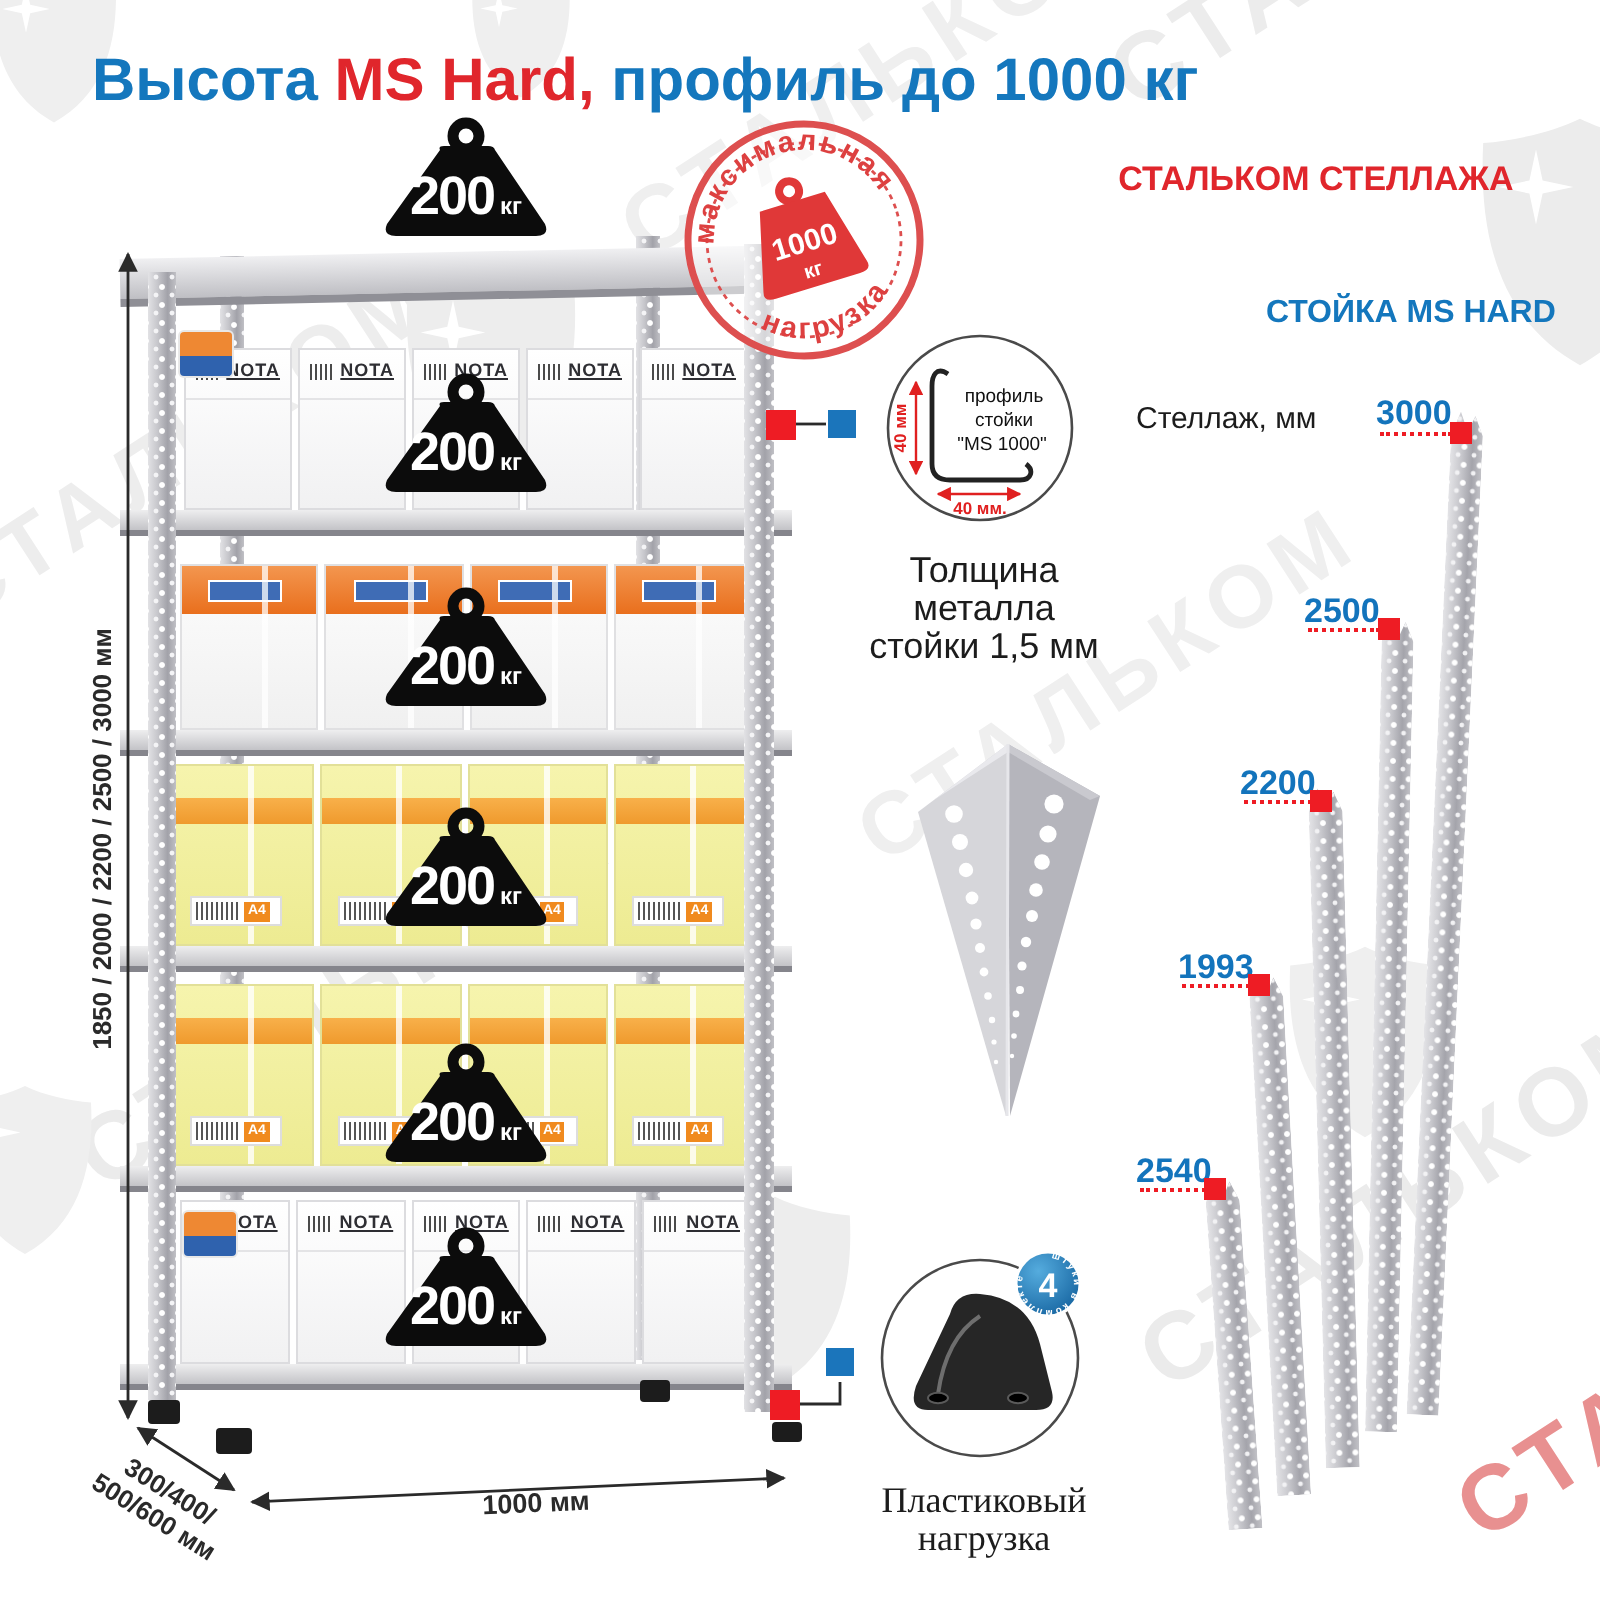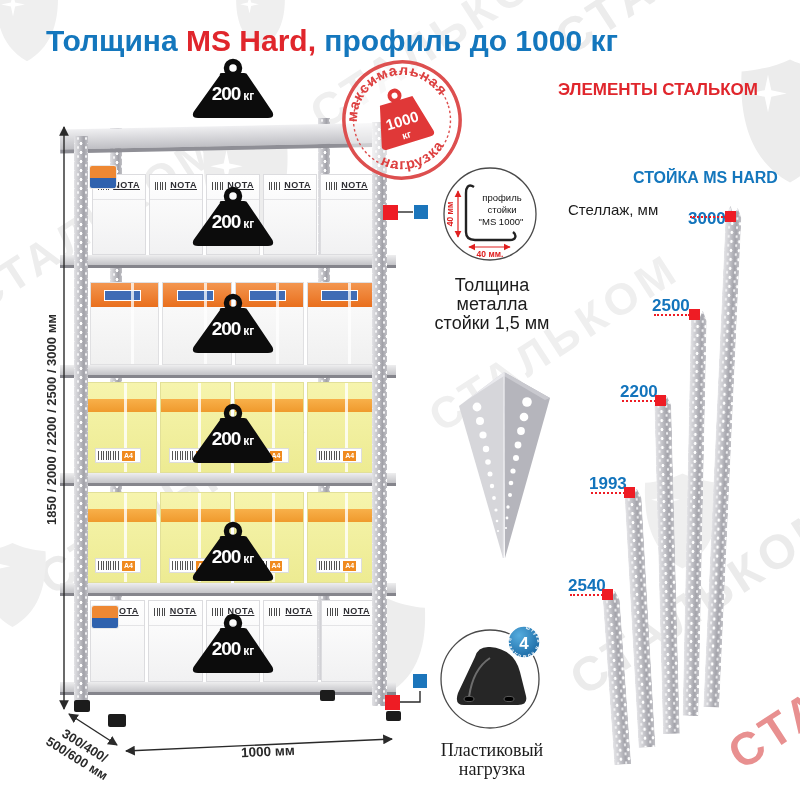--- a/index.html
+++ b/index.html
@@ -43,33 +43,33 @@
       display:flex;align-items:center;gap:2px;padding:1px 2px;box-sizing:border-box;}
   .ybar{width:22px;height:9px;background:repeating-linear-gradient(90deg,#555 0 1px,transparent 1px 2.5px);}
   .ya4{background:#f08a1e;color:#fff;font-size:7px;font-weight:bold;padding:0 2px;line-height:10px;}
   .sticker{position:absolute;width:26px;height:22px;border-radius:2px;z-index:5;
       background:linear-gradient(#ee8833 55%,#2f62ae 55%);box-shadow:0 0 0 1px #e8e8e8;}
   .foot-black{position:absolute;background:#1c1c1c;border-radius:2px;z-index:4;}
 
   
   .weight{position:absolute;width:84px;height:64px;z-index:2;}
   .wlabel{position:absolute;left:0;top:25px;width:100%;text-align:center;color:#fff;white-space:nowrap;}
-  .wval{font-size:19px;font-weight:bold;letter-spacing:-1px;}
+  .wval{font-size:27px;font-weight:bold;letter-spacing:-1px;}
   .wunit{font-size:12px;font-weight:bold;margin-left:3px;}
 
   
   .stamp{position:absolute;left:340px;top:58px;width:124px;height:124px;z-index:3;transform:rotate(-17deg);}
 
   
   .circ-caption{position:absolute;text-align:center;font-size:18px;line-height:19px;color:#1c1c1c;z-index:2;}
 
   
   .comp-header{position:absolute;left:548px;top:79px;width:220px;text-align:center;color:#e0262c;
       font-size:17px;font-weight:bold;line-height:22px;z-index:2;}
-  .post-title{position:absolute;left:633px;top:169px;font-size:16px;font-weight:bold;color:#1477bd;
+  .post-title{position:absolute;left:633px;top:148px;font-size:16px;font-weight:bold;color:#1477bd;
       white-space:nowrap;z-index:2;}
   .h-label{position:absolute;left:568px;top:201px;font-size:15px;color:#1c1c1c;z-index:2;}
   .rpost{position:absolute;transform-origin:50% 0;z-index:1;
       background:
       radial-gradient(circle,#ffffff 1.2px,rgba(255,255,255,0) 1.7px) 3px 4px / 8px 9px,
       radial-gradient(circle,#f2f2f4 1px,rgba(255,255,255,0) 1.4px) 8px 8px / 8px 9px,
       linear-gradient(90deg,#e4e4e7,#c8c8cd 35%,#a4a4ab 70%,#c2c2c7);
       clip-path:polygon(0 12px,28% 0,52% 10px,74% 2px,100% 12px,100% 100%,0 100%);}
   .hnum{position:absolute;font-size:17px;font-weight:bold;color:#1374bc;z-index:2;}
   .dotline{position:absolute;border-top:2px dotted #ee1c24;z-index:2;}
@@ -124,21 +124,21 @@
       <use href="#shield"></use>
     </svg>
   <svg class="shield" style="left:-25px;top:540px;fill:#efefef" width="75" height="90">
       <use href="#shield"></use>
     </svg>
   <svg class="shield" style="left:-8px;top:-20px;fill:#efefef" width="70" height="84">
       <use href="#shield"></use>
     </svg>
 
   <div class="title">
-    <span class="t-blue">Толщина</span>
+    <span class="t-blue">Высота</span>
     <span class="t-red">MS Hard,</span>
     <span class="t-blue">профиль до 1000 кг</span>
   </div>
 
   <div class="unit">
     <div class="post" style="left:48px;top:16px;height:560px;width:12px;"></div>
     <div class="post" style="left:256px;top:6px;height:562px;width:12px;"></div>
 
     <div class="row" style="left:30px;top:62px;width:282px;height:81px;">
       <div class="nbox">
@@ -469,32 +469,32 @@
       <text x="18" y="24.5" font-size="17" font-weight="bold" fill="#fff" text-anchor="middle">4</text>
       <text font-size="5" font-weight="bold" fill="#ffffff" letter-spacing="1"><textPath href="#bpath" startOffset="2%">штуки в комплекте</textPath></text>
     </svg>
   </div>
   <div class="circ-caption" style="left:427px;top:741px;width:130px;font-family:Liberation Serif, serif;">
     <div>Пластиковый</div>
     <div>нагрузка</div>
   </div>
 
   <div class="comp-header">
-    <div>ЭЛЕМЕНТЫ СТАЛЬКОМ</div>
+    <div>СТАЛЬКОМ СТЕЛЛАЖА</div>
   </div>
   <div class="post-title">СТОЙКА MS HARD</div>
   <div class="h-label">Стеллаж, мм</div>
 
   <div class="rpost" style="left:602px;top:589px;width:17px;height:176px;transform:rotate(-4deg);"></div>
   <div class="rpost" style="left:624px;top:487px;width:17px;height:261px;transform:rotate(-3.2deg);"></div>
   <div class="rpost" style="left:654px;top:394px;width:17px;height:340px;transform:rotate(-1.5deg);"></div>
   <div class="rpost" style="left:691px;top:309px;width:16px;height:407px;transform:rotate(1.2deg);"></div>
   <div class="rpost" style="left:726px;top:206px;width:16px;height:502px;transform:rotate(2.6deg);"></div>
 
-  <div class="hnum" style="left:688px;top:197px;margin-top:12px;">3000</div>
+  <div class="hnum" style="left:688px;top:197px;">3000</div>
   <div class="dotline" style="left:690px;top:216px;width:36px;"></div>
   <div class="sq-red" style="left:725px;top:211px;"></div>
 
   <div class="hnum" style="left:652px;top:296px;">2500</div>
   <div class="dotline" style="left:654px;top:314px;width:36px;"></div>
   <div class="sq-red" style="left:689px;top:309px;"></div>
 
   <div class="hnum" style="left:620px;top:382px;">2200</div>
   <div class="dotline" style="left:622px;top:400px;width:34px;"></div>
   <div class="sq-red" style="left:655px;top:395px;"></div>

